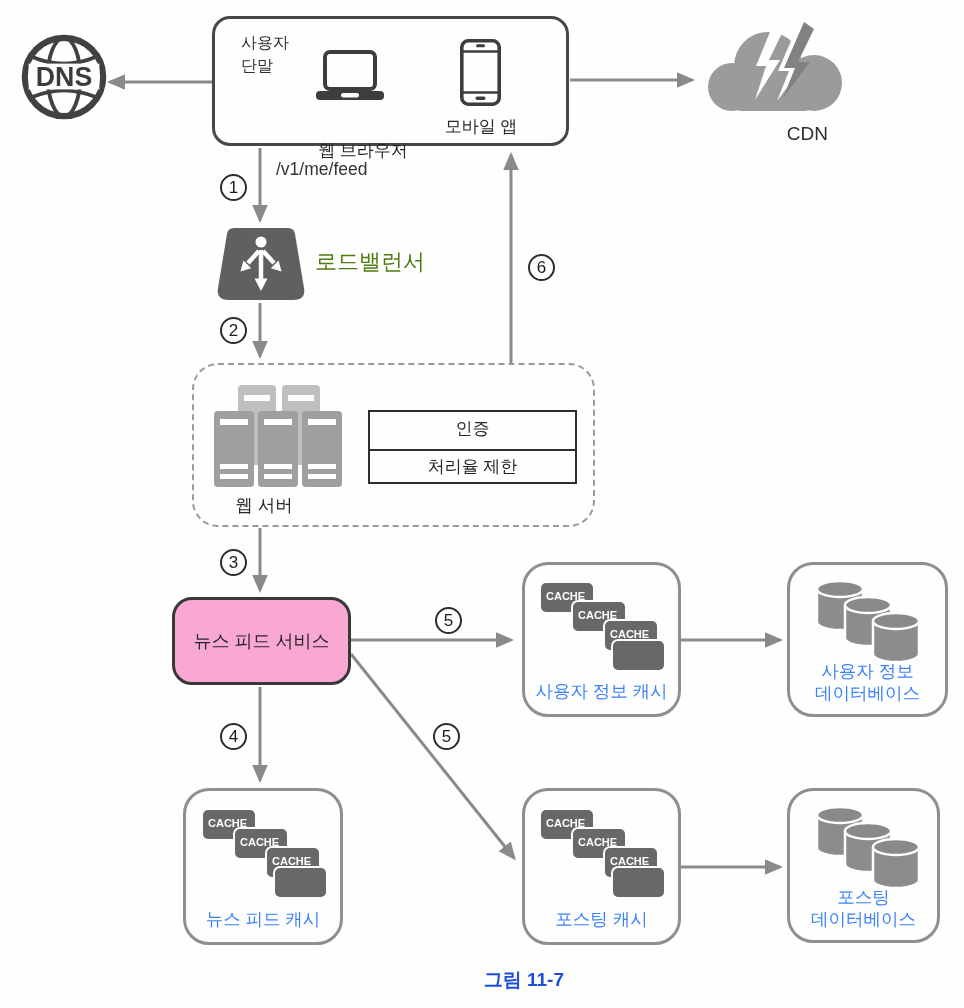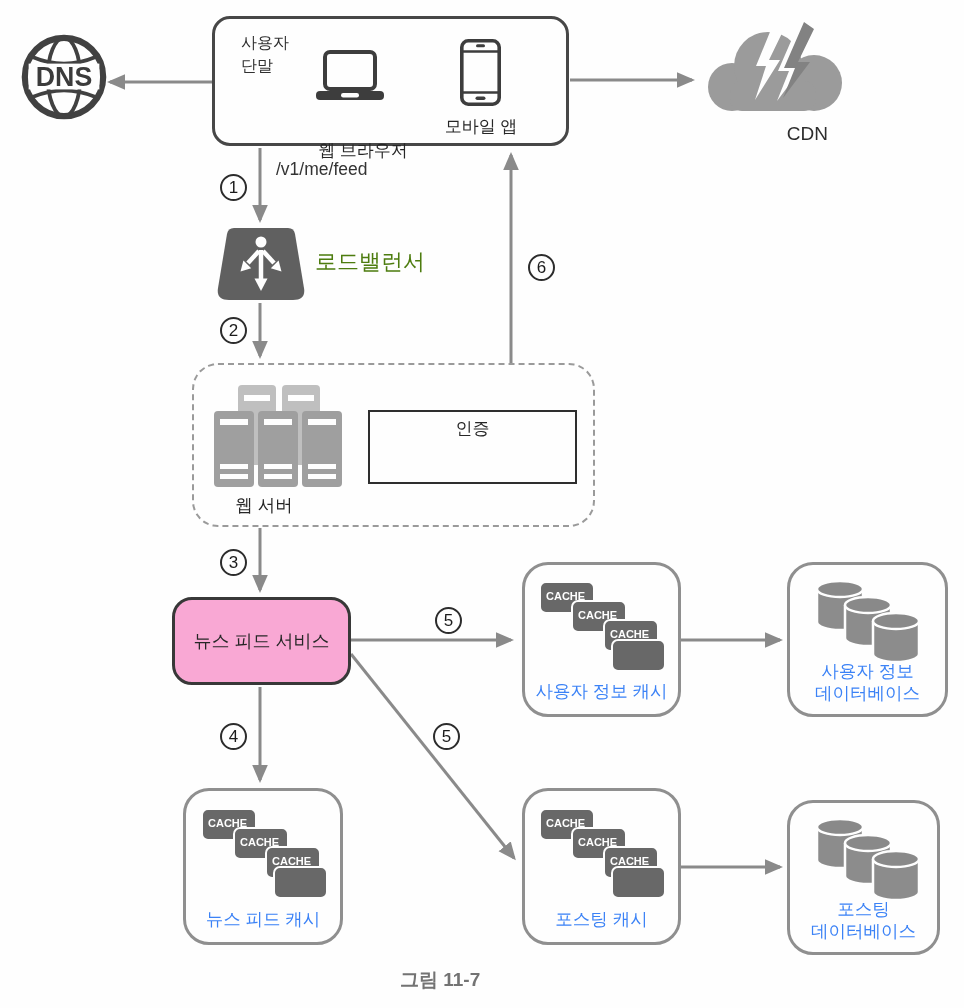--- a/index.html
+++ b/index.html
@@ -16,21 +16,21 @@
 #feed-path { left:276px; top:159px; font-size:17.5px; color:#333; }
 #lb-label { left:315px; top:247px; font-size:22px; color:#4d7c0f; }
 #ws-box { left:192px; top:363px; width:403px; height:164px; border:2.5px dashed #9a9a9a; border-radius:26px; }
 #ws-label { left:198px; top:493px; width:132px; text-align:center; font-size:17.5px; color:#262626; }
 #auth-table { left:368px; top:410px; width:209px; height:74px; border:2.5px solid #2e2e2e; background:#fefefe; }
 #auth-table .row { height:37px; line-height:34px; text-align:center; font-size:17px; color:#262626; }
 #auth-table .row + .row { border-top:2.5px solid #2e2e2e; height:34px; line-height:32px; }
 #svc-box { left:172px; top:597px; width:179px; height:88px; border:3px solid #383838; border-radius:20px; background:#f9a8d4; display:flex; align-items:center; justify-content:center; font-size:18px; color:#262626; }
 .node { position:absolute; border:3px solid #8f8f8f; border-radius:26px; background:#fefefe; }
 .node .nlabel { position:absolute; bottom:12px; left:0; width:100%; text-align:center; font-size:17.5px; line-height:22px; color:#3b82f6; white-space:pre-line; }
-#caption { left:400px; top:967px; width:164px; text-align:left; font-size:19px; font-weight:bold; color:#737373; }
+#caption { left:400px; top:967px; width:164px; text-align:right; font-size:19px; font-weight:bold; color:#1d4ed8; }
 </style>
 </head>
 <body>
 
 <svg id="edge-layer" width="964" height="1008">
   <defs>
     <marker id="ah" markerWidth="7" markerHeight="6" refX="5.0" refY="2.6" orient="auto">
       <path d="M0,0 L6,2.6 L0,5.2 Z" fill="#8a8a8a"></path>
     </marker>
   </defs>
@@ -130,20 +130,21 @@
     <rect x="52" y="91" width="28" height="5" fill="#fefefe"></rect>
     <rect x="90" y="28" width="40" height="76" rx="4" fill="#9f9f9f"></rect>
     <rect x="96" y="36" width="28" height="6" fill="#fefefe"></rect>
     <rect x="96" y="81" width="28" height="5" fill="#fefefe"></rect>
     <rect x="96" y="91" width="28" height="5" fill="#fefefe"></rect>
   </g>
 </svg>
 <div class="lbl" id="ws-label">웹 서버</div>
 <div class="abs" id="auth-table">
   <div class="row">인증</div>
+  <div class="row">처리율 제한</div>
 </div>
 
 <div class="num" style="left:220px; top:549px;">
     <span>3</span>
   </div>
 <div class="num" style="left:528px; top:254px;">
     <span>6</span>
   </div>
 
 <div class="abs" id="svc-box">
@@ -219,21 +220,21 @@
     </g>
     <g font-size="11" font-weight="bold" fill="#fefefe">
       <text x="7" y="18.5">CACHE</text>
       <text x="39" y="37.5">CACHE</text>
       <text x="71" y="56.5">CACHE</text>
     </g>
   </svg>
   <div class="nlabel">포스팅 캐시</div>
 </div>
 
-<div class="node" style="left:787px; top:788px; width:153px; height:155px;margin-top:12px;">
+<div class="node" style="left:787px; top:788px; width:153px; height:155px;">
   <svg class="abs" style="left:24px; top:14px;" width="112" height="90" viewBox="0 0 112 90">
     <g stroke="#fefefe" stroke-width="2.5">
       <path d="M3,10 L3,43 A23,8 0 0 0 49,43 L49,10" fill="#8c8c8c"></path>
       <ellipse cx="26" cy="10" rx="23" ry="8" fill="#898989"></ellipse>
       <path d="M31,26 L31,59 A23,8 0 0 0 77,59 L77,26" fill="#8c8c8c"></path>
       <ellipse cx="54" cy="26" rx="23" ry="8" fill="#898989"></ellipse>
       <path d="M59,42 L59,75 A23,8 0 0 0 105,75 L105,42" fill="#8c8c8c"></path>
       <ellipse cx="82" cy="42" rx="23" ry="8" fill="#898989"></ellipse>
     </g>
   </svg>

